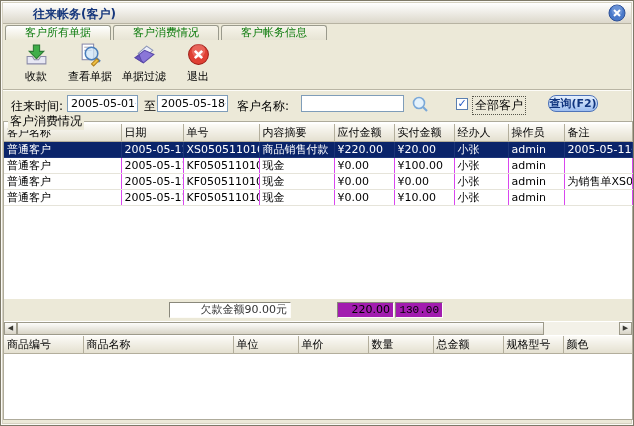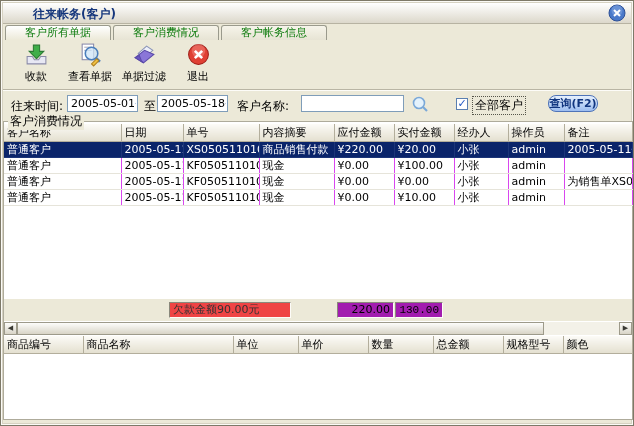--- a/index.html
+++ b/index.html
@@ -54,21 +54,21 @@
   .grid td{border-right:1px solid #d946ef;border-bottom:1px solid #e6e4da;padding:0 3px;
     height:14px;white-space:nowrap;overflow:hidden;}
   .grid .num{}
   tr.selected td{background:#0a246a;color:#fff;border-right-color:#1c3578;border-bottom-color:#1c3578;
     border-top:1px solid #b9c03e;}
   .main-grid{position:absolute;left:3px;top:123px;}
   .detail-grid{position:absolute;left:3px;top:335px;}
   
   .summary{position:absolute;left:3px;top:298px;width:628px;height:22px;background:#ece9d8;}
   .sumbox{position:absolute;top:3px;height:16px;box-sizing:border-box;font-size:11px;line-height:14px;
-    background:#ef4444;border:1px solid;border-color:#8a887b #fdfcf8 #fdfcf8 #8a887b;padding:0 3px;white-space:nowrap;overflow:hidden;}
+    background:#ffffff;border:1px solid;border-color:#8a887b #fdfcf8 #fdfcf8 #8a887b;padding:0 3px;white-space:nowrap;overflow:hidden;text-align:right;}
   .sum-debt{left:165px;width:122px;color:#333;}
   .sum-num{text-align:right;background:#a21caf;}
   .sum-payable{left:333px;width:57px;}
   .sum-paid{left:391px;width:48px;font-family:Liberation Mono, monospace;}
   
   .hscroll{position:absolute;left:3px;top:321px;width:628px;height:13px;background:#f3f1e8;}
   .sb{position:absolute;top:0;height:13px;box-sizing:border-box;border:1px solid #9d9a8a;
     background:linear-gradient(#fdfdfb,#d8d4c6);font-size:7px;line-height:11px;text-align:center;color:#3a3a34;}
   .sb-left{left:0;width:13px;}
   .sb-right{right:0;width:13px;}

